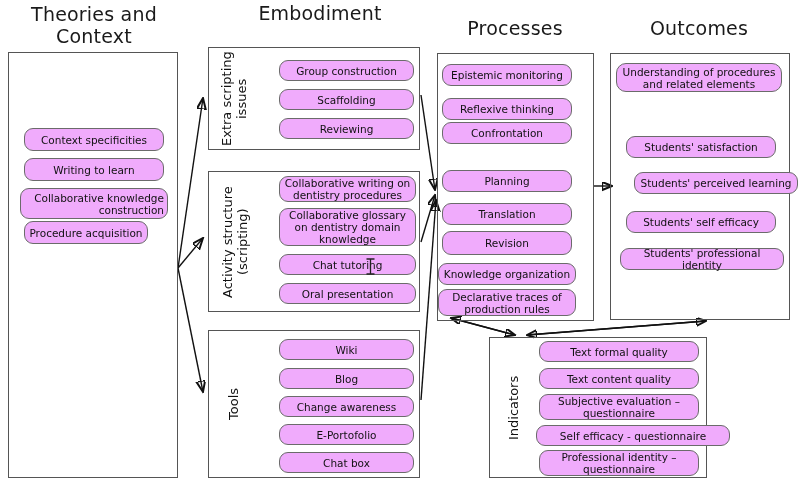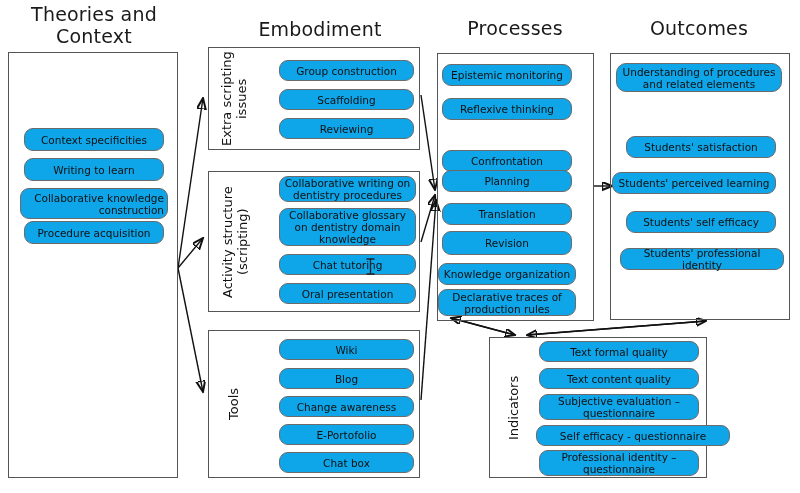--- a/index.html
+++ b/index.html
@@ -10,21 +10,21 @@
 
   
   .col-title{position:absolute;text-align:center;font-size:19px;line-height:22px;
              color:#1a1a1a;font-weight:400;letter-spacing:.2px;}
 
   
   .panel{position:absolute;border:1.5px solid #555;background:transparent;box-sizing:border-box;}
 
   
   .node{position:absolute;box-sizing:border-box;border:1px solid #6b6b6b;border-radius:9px;
-        background:#0ea5e9;display:flex;align-items:center;justify-content:center;
+        background:#f0abfc;display:flex;align-items:center;justify-content:center;
         text-align:center;font-size:10.5px;line-height:12px;padding:1px 3px;color:#111;}
 
   
   .vlabel{position:absolute;writing-mode:vertical-rl;transform:rotate(180deg);
           display:flex;align-items:center;justify-content:center;text-align:center;
           font-size:13px;line-height:15px;color:#111;}
 
   svg.links{position:absolute;left:0;top:0;width:800px;height:493px;overflow:visible;}
   svg.links line,svg.links path{stroke:#111;stroke-width:1.4px;fill:none;}
 
@@ -56,29 +56,29 @@
     <line x1="594" y1="186" x2="612" y2="186" marker-end="url(#ahs)"></line>
 
     <line x1="515" y1="335" x2="451" y2="318" marker-end="url(#ahs)"></line>
     <line x1="451" y1="318" x2="515" y2="335" marker-end="url(#ahs)"></line>
 
     <line x1="527" y1="335" x2="706" y2="321" marker-end="url(#ahs)"></line>
     <line x1="706" y1="321" x2="527" y2="335" marker-end="url(#ahs)"></line>
   </svg>
 
   <div class="col-title" style="left:14px;top:3px;width:160px;">Theories and Context</div>
-  <div class="col-title" style="left:234px;top:18px;width:172px;">Embodiment</div>
+  <div class="col-title" style="left:234px;top:2px;width:172px;">Embodiment</div>
   <div class="col-title" style="left:443px;top:17px;width:144px;">Processes</div>
   <div class="col-title" style="left:620px;top:17px;width:158px;">Outcomes</div>
 
   <div class="panel" style="left:8px;top:52px;width:170px;height:426px;"></div>
   <div class="node" style="left:24px;top:128px;width:140px;height:23px;">Context specificities</div>
   <div class="node" style="left:24px;top:158px;width:140px;height:23px;">Writing to learn</div>
   <div class="node" style="left:20px;top:188px;width:148px;height:31px;text-align:right;">Collaborative knowledge construction</div>
-  <div class="node" style="left:24px;top:221px;width:140px;height:23px;">Procedure acquisition</div>
+  <div class="node" style="left:24px;top:221px;width:124px;height:23px;">Procedure acquisition</div>
 
   <div class="panel" style="left:208px;top:47px;width:212px;height:103px;"></div>
   <div class="vlabel" style="left:213px;top:50px;width:42px;height:98px;">Extra scripting issues</div>
   <div class="node" style="left:279px;top:60px;width:135px;height:21px;">Group construction</div>
   <div class="node" style="left:279px;top:118px;width:135px;height:21px;">Reviewing</div>
   <div class="node" style="left:279px;top:89px;width:135px;height:21px;">Scaffolding</div>
 
   <div class="panel" style="left:208px;top:171px;width:212px;height:141px;"></div>
   <div class="vlabel" style="left:212px;top:174px;width:46px;height:136px;">Activity structure (scripting)</div>
   <div class="node" style="left:279px;top:176px;width:137px;height:26px;">Collaborative writing on dentistry procedures</div>
@@ -94,31 +94,31 @@
   <div class="vlabel" style="left:216px;top:333px;width:34px;height:142px;">Tools</div>
   <div class="node" style="left:279px;top:339px;width:135px;height:21px;">Wiki</div>
   <div class="node" style="left:279px;top:368px;width:135px;height:21px;">Blog</div>
   <div class="node" style="left:279px;top:396px;width:135px;height:21px;">Change awareness</div>
   <div class="node" style="left:279px;top:424px;width:135px;height:21px;">E-Portofolio</div>
   <div class="node" style="left:279px;top:452px;width:135px;height:21px;">Chat box</div>
 
   <div class="panel" style="left:437px;top:53px;width:157px;height:268px;"></div>
   <div class="node" style="left:442px;top:64px;width:130px;height:22px;">Epistemic monitoring</div>
   <div class="node" style="left:442px;top:98px;width:130px;height:22px;">Reflexive thinking</div>
-  <div class="node" style="left:442px;top:150px;width:130px;height:22px;">Confrontation</div>
+  <div class="node" style="left:442px;top:122px;width:130px;height:22px;">Confrontation</div>
   <div class="node" style="left:442px;top:170px;width:130px;height:22px;">Planning</div>
   <div class="node" style="left:442px;top:203px;width:130px;height:22px;">Translation</div>
   <div class="node" style="left:442px;top:231px;width:130px;height:24px;">Revision</div>
   <div class="node" style="left:438px;top:263px;width:138px;height:22px;">Knowledge organization</div>
   <div class="node" style="left:438px;top:289px;width:138px;height:27px;">Declarative traces of production rules</div>
 
   <div class="panel" style="left:610px;top:53px;width:180px;height:267px;"></div>
   <div class="node" style="left:616px;top:63px;width:166px;height:29px;border-radius:10px;">Understanding of procedures and related elements</div>
   <div class="node" style="left:626px;top:136px;width:150px;height:22px;">Students' satisfaction</div>
-  <div class="node" style="left:612px;top:172px;width:164px;height:22px;">Students' perceived learning</div>
+  <div class="node" style="left:634px;top:172px;width:164px;height:22px;">Students' perceived learning</div>
   <div class="node" style="left:626px;top:211px;width:150px;height:22px;">Students' self efficacy</div>
   <div class="node" style="left:620px;top:248px;width:164px;height:22px;">Students' professional identity</div>
 
   <div class="panel" style="left:489px;top:337px;width:218px;height:141px;"></div>
   <div class="vlabel" style="left:495px;top:340px;width:36px;height:135px;">Indicators</div>
   <div class="node" style="left:539px;top:341px;width:160px;height:21px;">Text formal quality</div>
   <div class="node" style="left:539px;top:368px;width:160px;height:21px;">Text content quality</div>
   <div class="node" style="left:539px;top:394px;width:160px;height:26px;">Subjective evaluation – questionnaire</div>
   <div class="node" style="left:536px;top:425px;width:194px;height:21px;">Self efficacy - questionnaire</div>
   <div class="node" style="left:539px;top:450px;width:160px;height:26px;">Professional identity – questionnaire</div>

